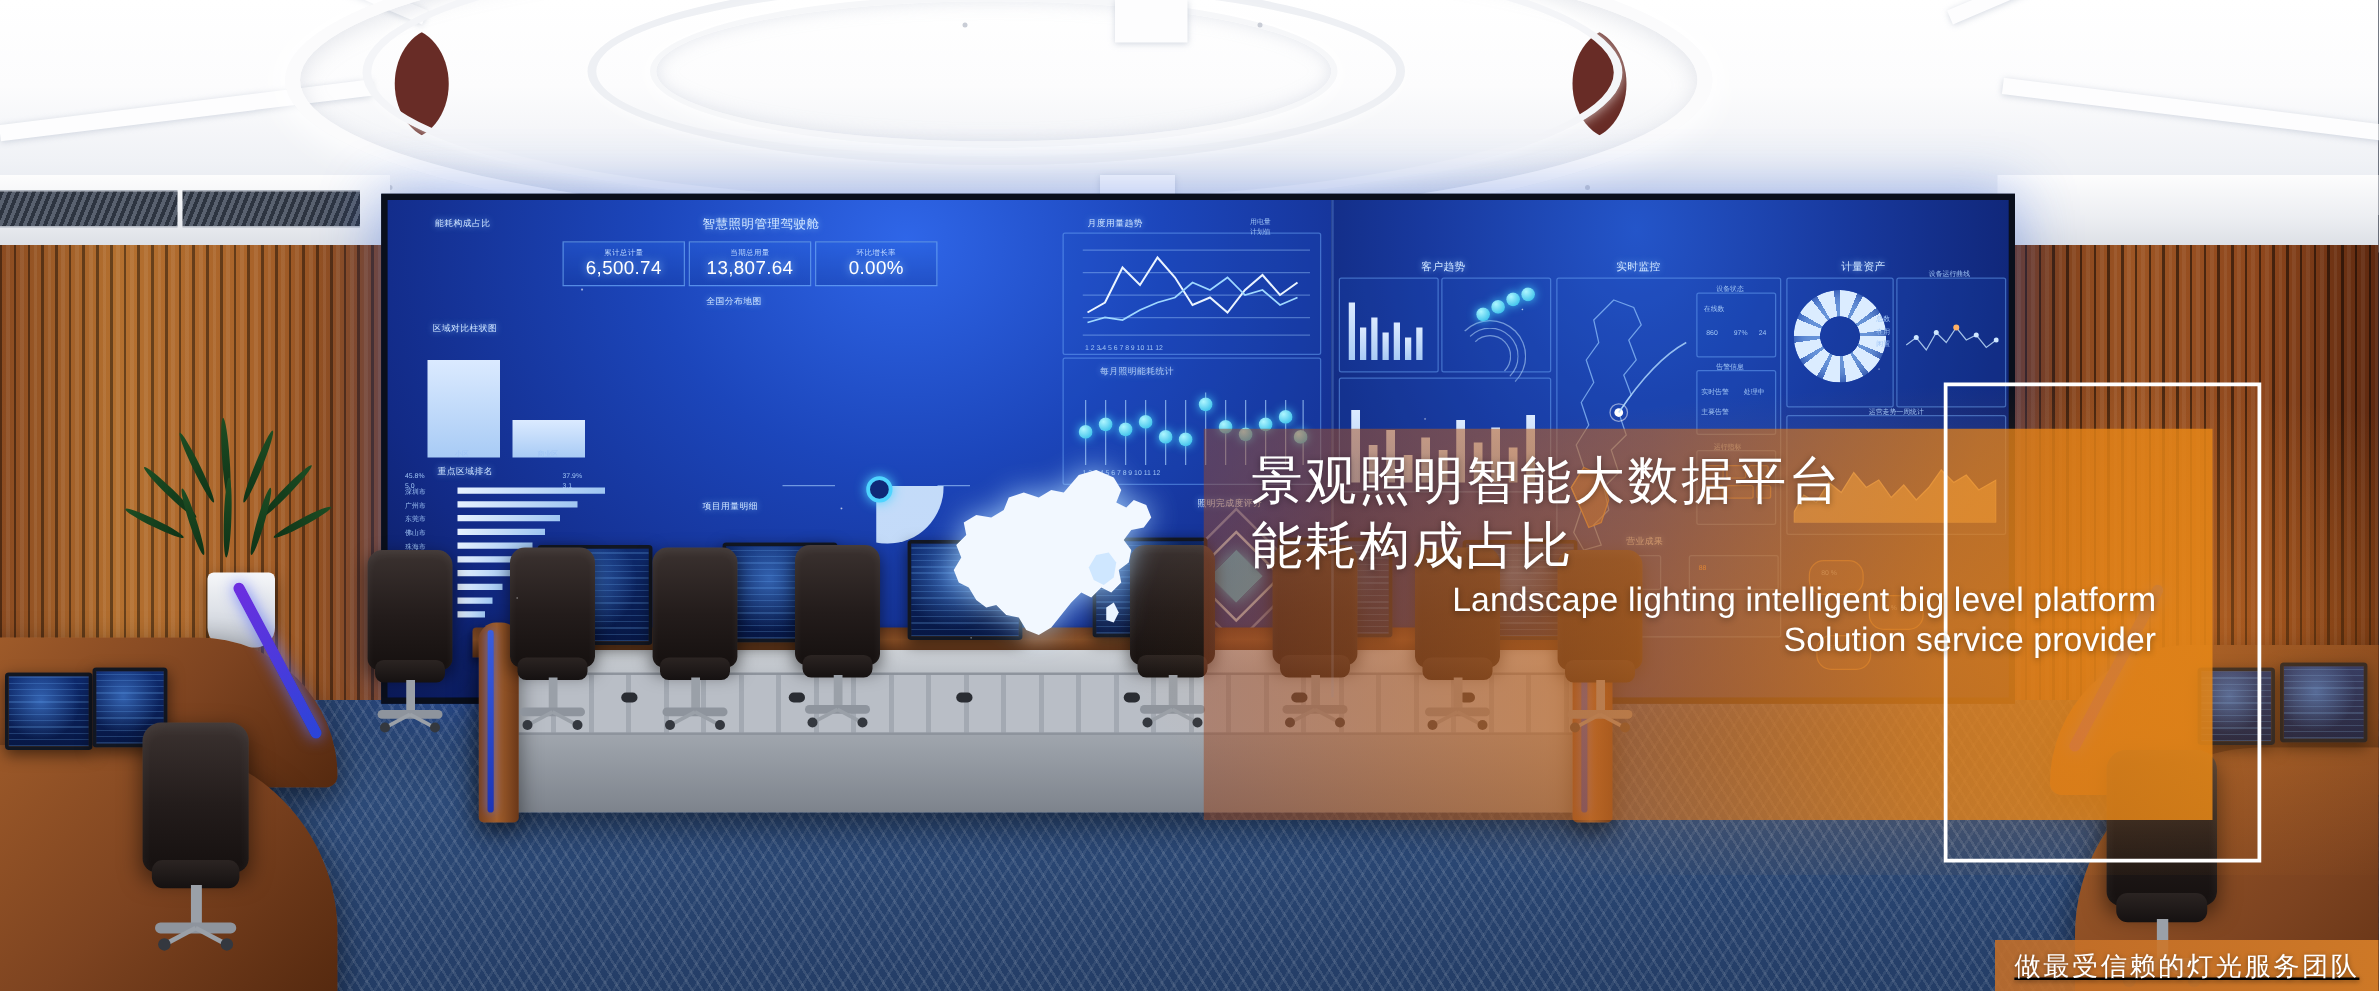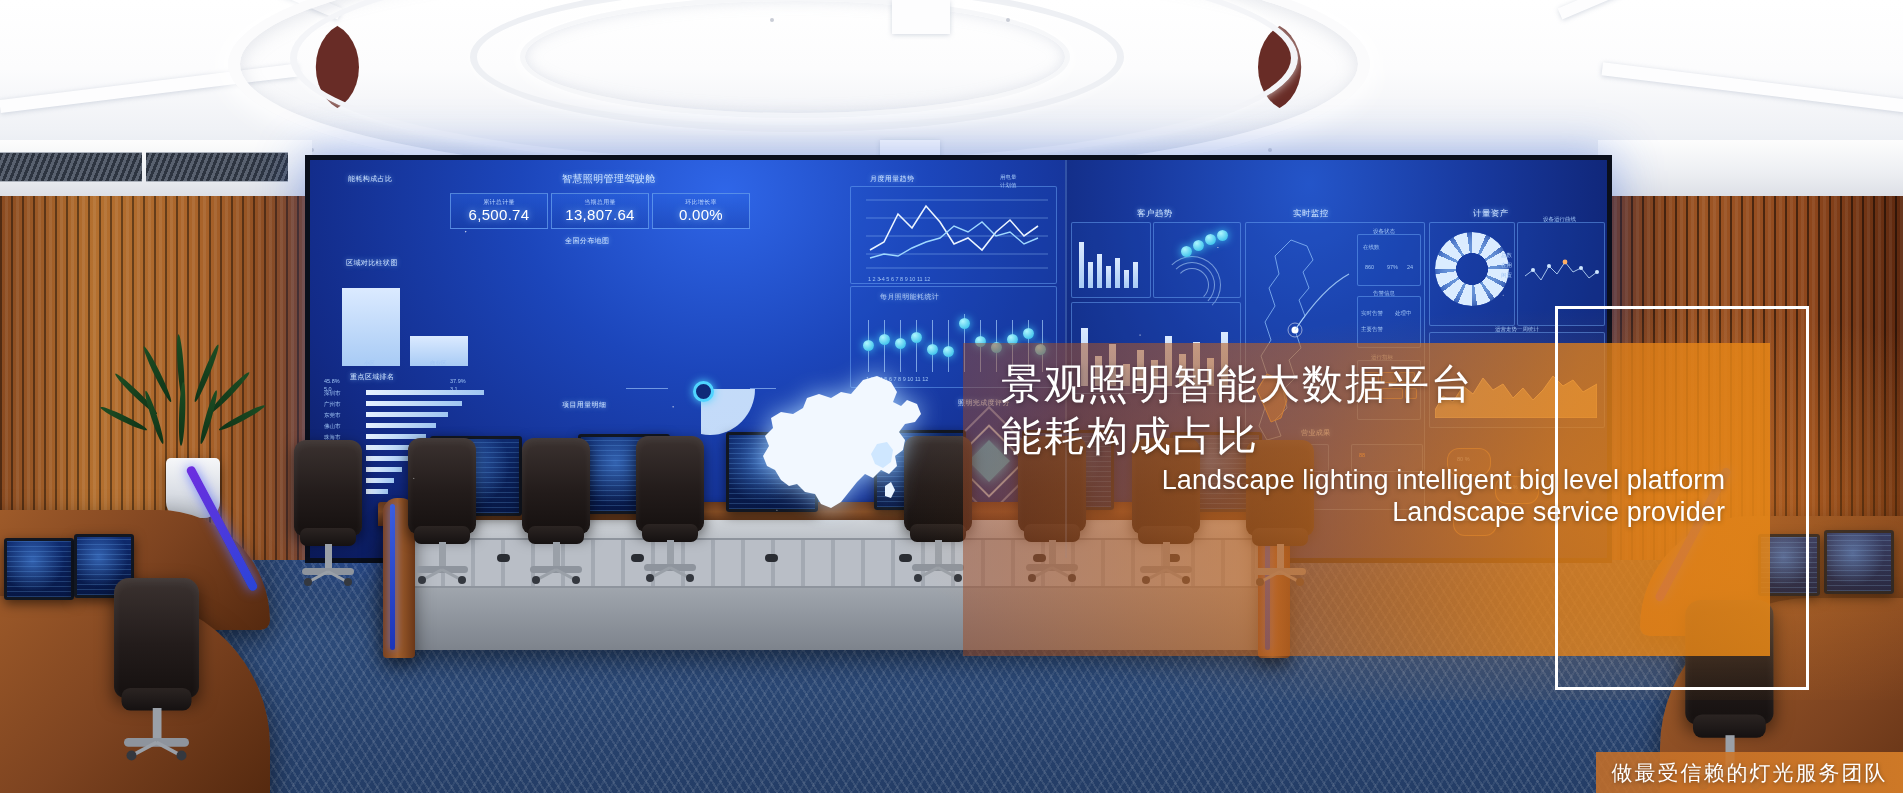--- a/index.html
+++ b/index.html
@@ -321,21 +321,21 @@
   .cn-line.l1{padding-left:38px;}
   .cn-line.l2{padding-left:38px;}
   .cn-line.l3{padding-left:38px;}
   .en-block{margin-top:2px;text-align:right;padding-right:18px;}
   .en-line{font-size:27px;line-height:1.17;font-weight:300;letter-spacing:.1px;}
   .en-line.city{text-align:right;}
 
   .footer-badge{
     position:absolute;left:1596px;top:752px;width:307px;height:41px;z-index:36;
     background:linear-gradient(90deg,rgba(196,110,40,.88),rgba(214,126,40,.92));
-    display:flex;align-items:center;justify-content:center;
+    display:flex;align-items:center;justify-content:center;text-decoration:underline;
   }
   .footer-badge span{
     color:#fff;font-size:21px;letter-spacing:2px;
     font-family:"DejaVu Sans","Liberation Sans",sans-serif;
     text-shadow:0 1px 4px rgba(0,0,0,.45);
   }
 
   
   .warm-spill{
     position:absolute;left:860px;top:300px;width:1043px;height:400px;z-index:20;
@@ -827,21 +827,21 @@
   <div class="frame-bracket"></div>
   <div class="frame-gap"></div>
 
   <div class="tint-panel"></div>
 
   <div class="overlay-text">
     <div class="cn-line l2">景观照明智能大数据平台</div>
     <div class="cn-line l3">能耗构成占比</div>
     <div class="en-block">
       <div class="en-line">Landscape lighting intelligent big level platform</div>
-      <div class="en-line">Landscape service provider</div>
+      <div class="en-line">Solution service provider</div>
     </div>
   </div>
 
   <div class="footer-badge">
     <span>做最受信赖的灯光服务团队</span>
   </div>
 
 </div>
 
 </body></html>

